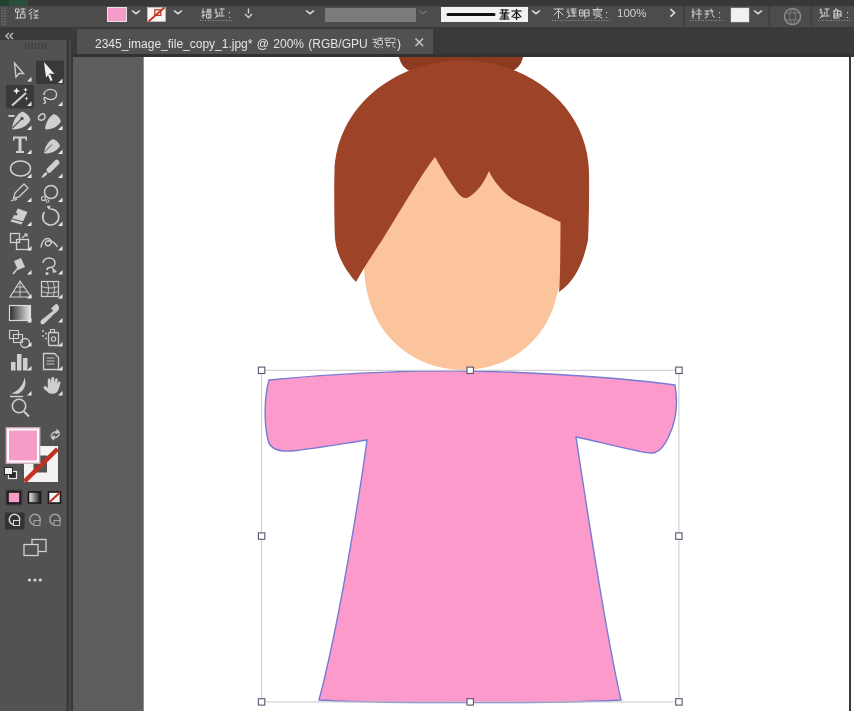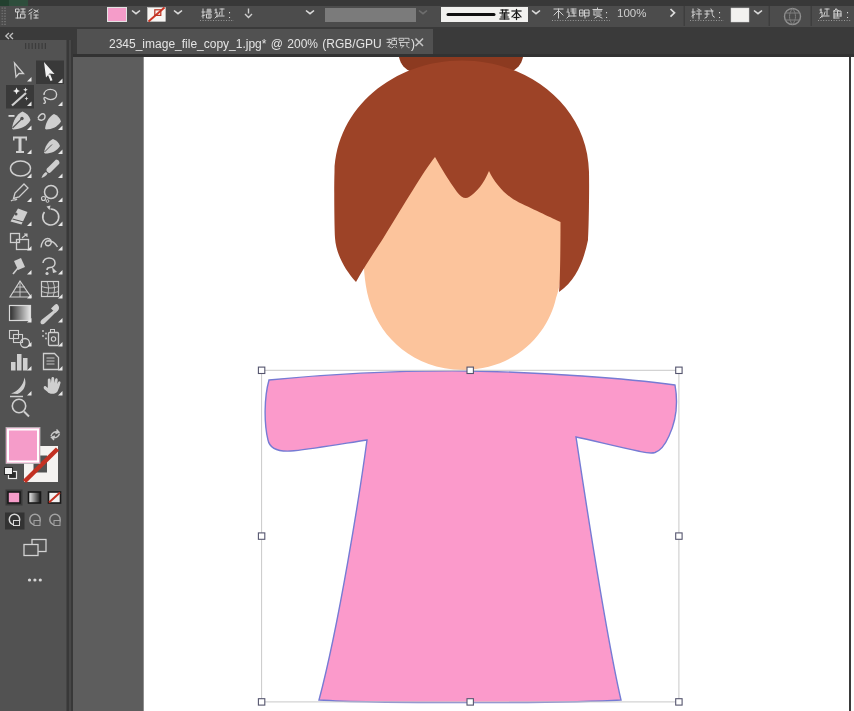--- a/index.html
+++ b/index.html
@@ -11,21 +11,21 @@
 #topbar{left:0;top:6px;width:854px;height:21px;background:#4c4c4c;}
 #tabstrip{left:0;top:27px;width:854px;height:30px;background:#3a3a3a;}
 #tab{left:77px;top:29px;width:356px;height:26px;background:#515151;}
 #tabshadow{left:0;top:54px;width:854px;height:3px;background:#323232;}
 #pasteboard{left:73px;top:57px;width:71px;height:654px;background:#5d5d5d;}
 #abedge{left:143px;top:57px;width:1px;height:654px;background:#8f8f8f;}
 #panel{left:0;top:40px;width:66px;height:671px;background:#525252;}
 #panelborder{left:66px;top:40px;width:7px;height:671px;background:linear-gradient(90deg,#4a4a4a 0px,#383838 1.5px,#383838 3px,#474747 3.5px,#474747 5px,#383838 5.5px,#383838 6.5px,#4f4f4f 7px);}
 #winedge{left:849px;top:57px;width:2px;height:654px;background:#3a3a3a;}
 #winright{left:851px;top:57px;width:3px;height:654px;background:#fdfdfd;}
-#tabtext{left:109px;top:37px;color:#e4e4e4;font-size:12px;line-height:12px;white-space:nowrap;word-spacing:1px;}
+#tabtext{left:95px;top:37px;color:#e4e4e4;font-size:12px;line-height:12px;white-space:nowrap;word-spacing:1px;}
 </style>
 </head>
 <body>
 <div class="abs" id="topstrip"></div>
 <div class="abs" id="greenblob"></div>
 <div class="abs" id="topbar"></div>
 <div class="abs" id="tabstrip"></div>
 <div class="abs" id="tab"></div>
 <div class="abs" id="tabshadow"></div>
 <div class="abs" id="panel"></div>

